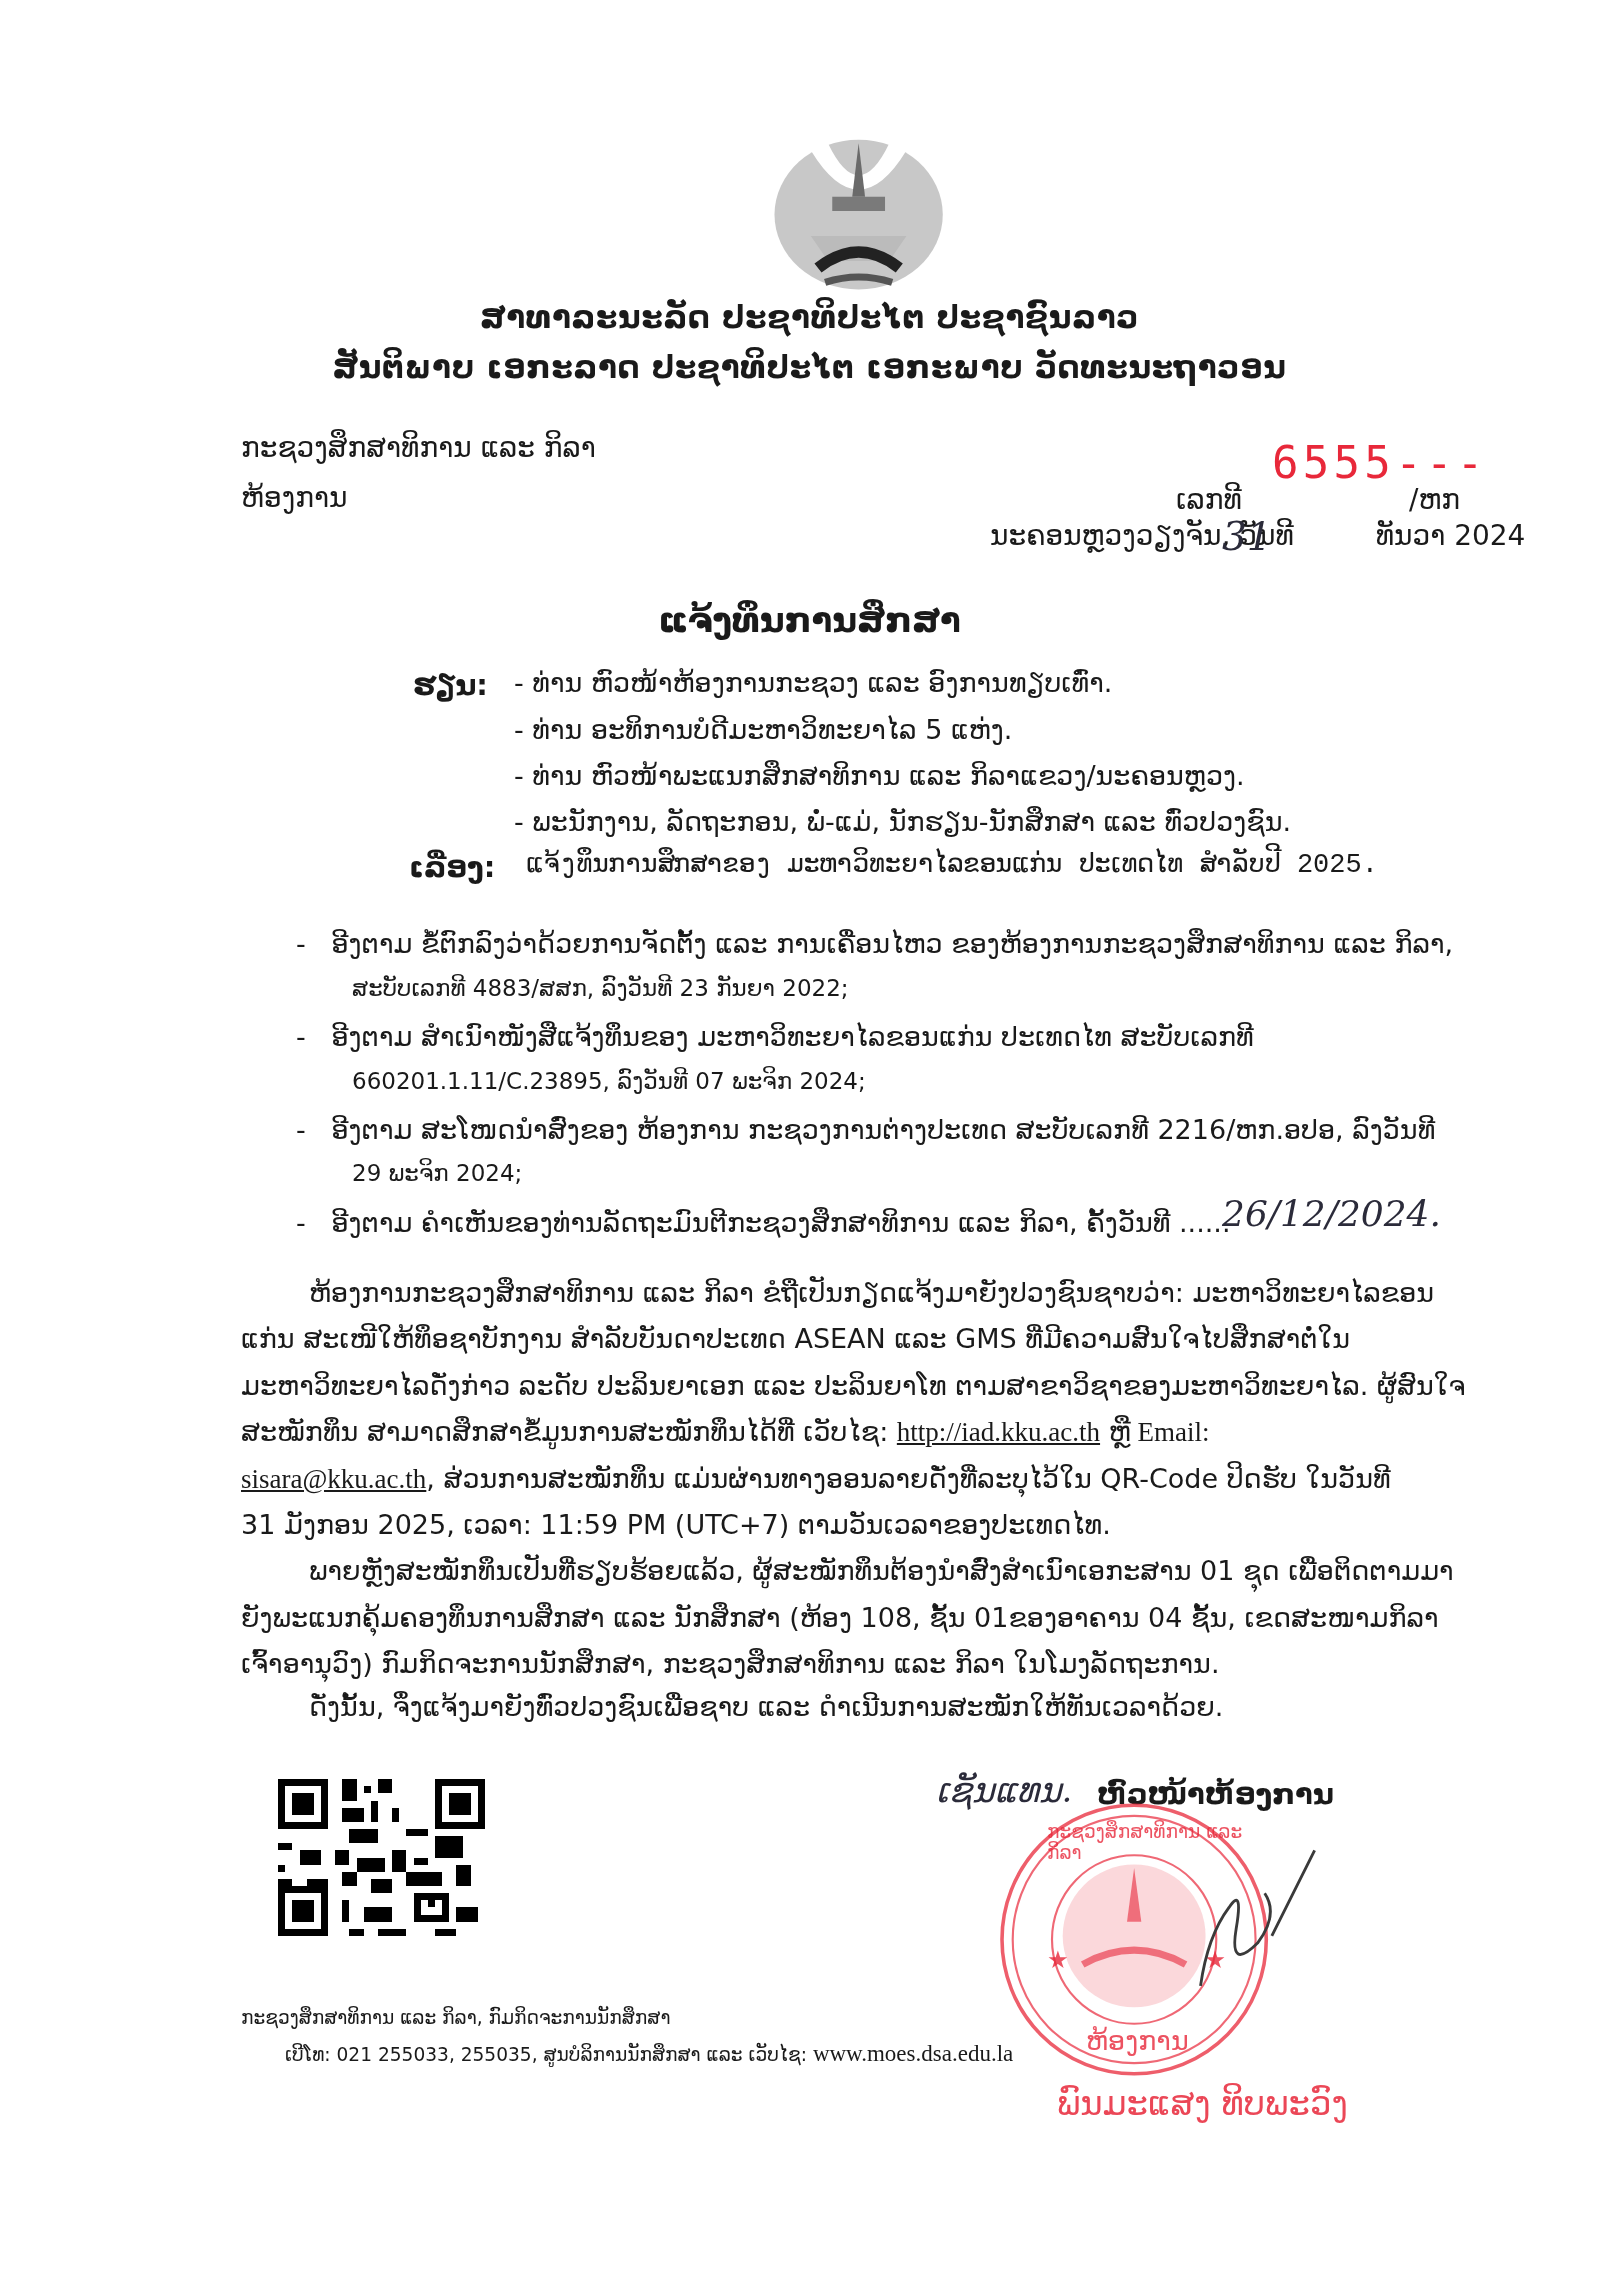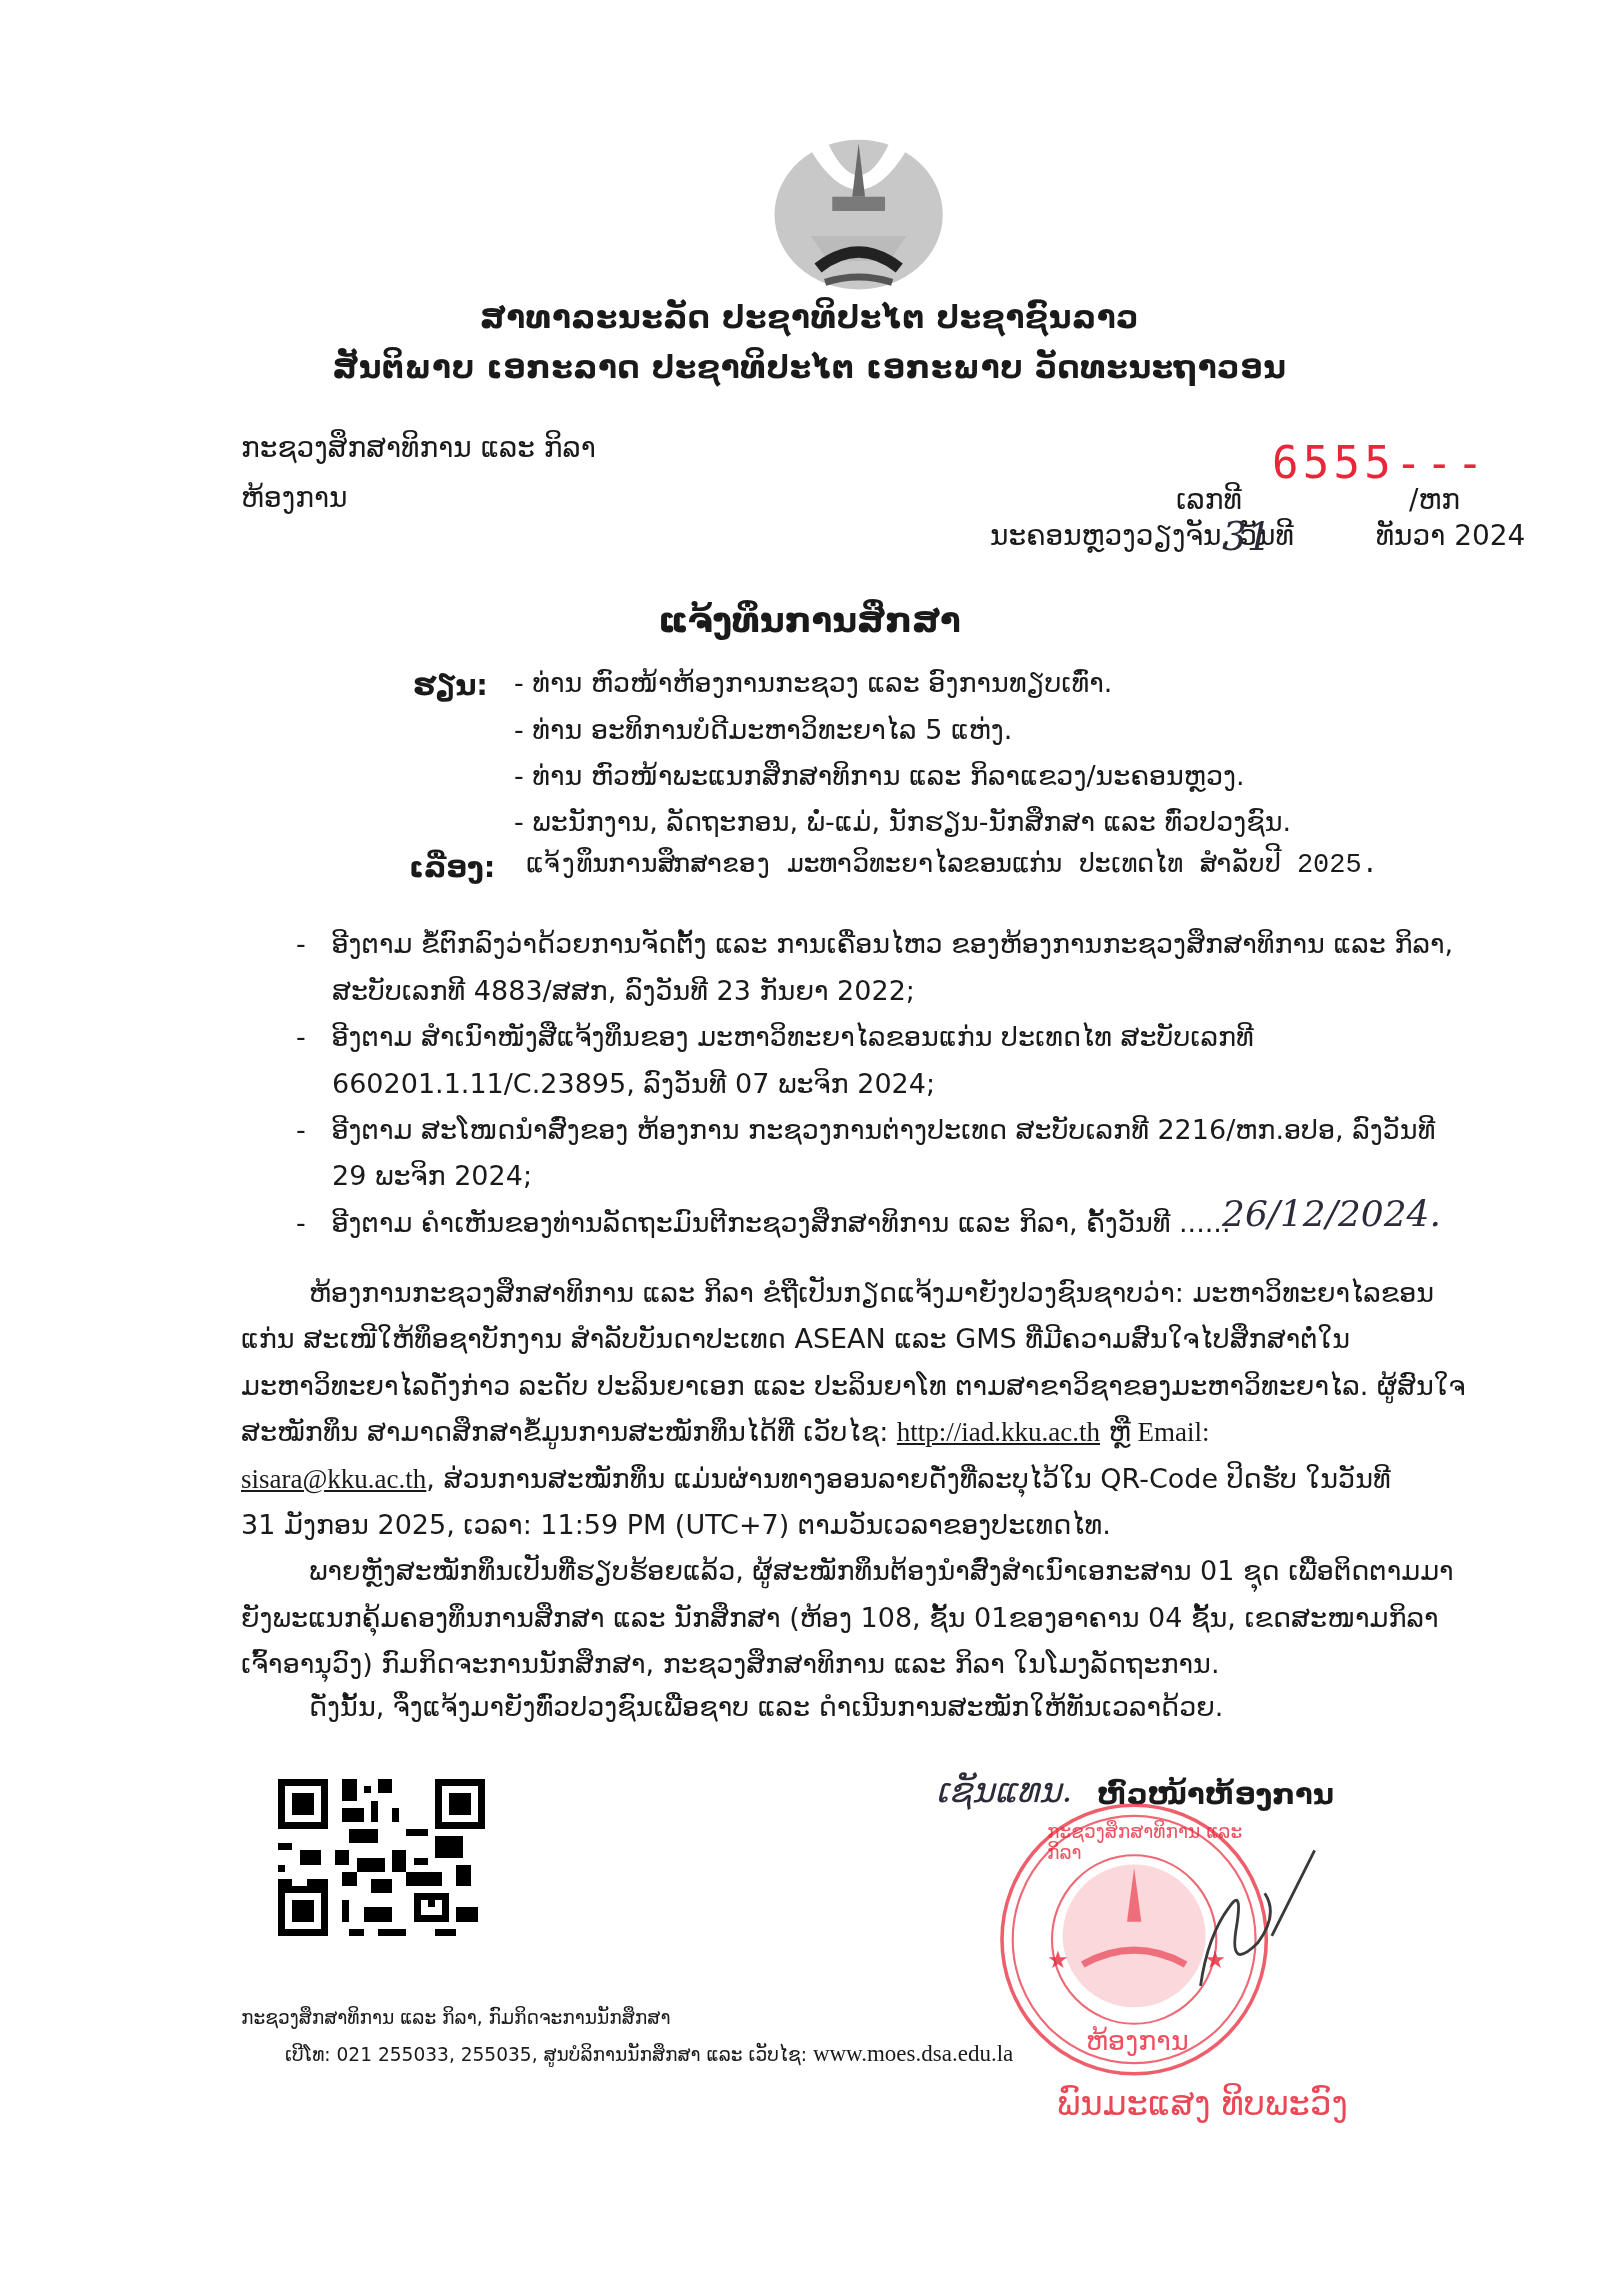--- a/index.html
+++ b/index.html
@@ -18,21 +18,21 @@
   .ref-stamp { left: 1272px; top: 437px; font-family: "DejaVu Sans Mono", monospace; font-size: 44px; color: #e8283a; letter-spacing: 4.3px; }
   .dateline { left: 990px; top: 522px; }
   .hand { font-family: "DejaVu Serif", serif; font-style: italic; color: #2b2b3a; }
   .date-day { left: 1222px; top: 514px; font-size: 39px; }
   .title { left: 0; width: 1619px; top: 600px; text-align: center; font-weight: bold; font-size: 34px; }
   .to-label { left: 413px; top: 668px; font-weight: bold; font-size: 29px; }
   .to-item { left: 514px; font-size: 27px; }
   .subj-label { left: 409px; top: 850px; font-weight: bold; font-size: 29px; }
   .subj-text { left: 526px; top: 852px; font-size: 27px; font-family: Liberation Mono, monospace; }
   .ref-item { left: 296px; font-size: 27px; }
-  .ref-cont { left: 332px; font-size: 27px; text-align: center; }
+  .ref-cont { left: 352px; font-size: 23px; text-align: center; }
   .hand-date { left: 1222px; top: 1193px; font-size: 36px; }
   .para { left: 241px; font-size: 27px; }
   .para-indent { left: 309px; font-size: 27px; }
   .link { text-decoration: underline; font-family: "Liberation Serif", serif; }
   .serif { font-family: "Liberation Serif", serif; }
   .qr { left: 271px; top: 1772px; width: 221px; height: 171px; }
   .sig-hand { left: 936px; top: 1770px; font-size: 34px; }
   .sig-title { left: 1097px; top: 1777px; font-weight: bold; font-size: 29px; }
   .seal { left: 997px; top: 1800px; width: 275px; height: 279px; }
   .signature { left: 1186px; top: 1829px; width: 136px; height: 164px; }

